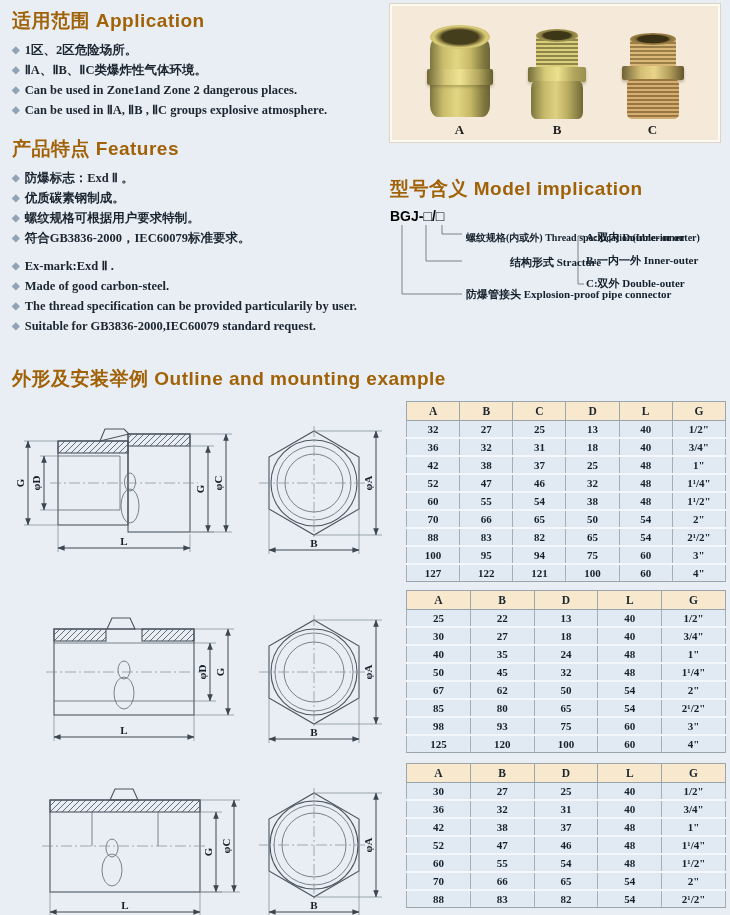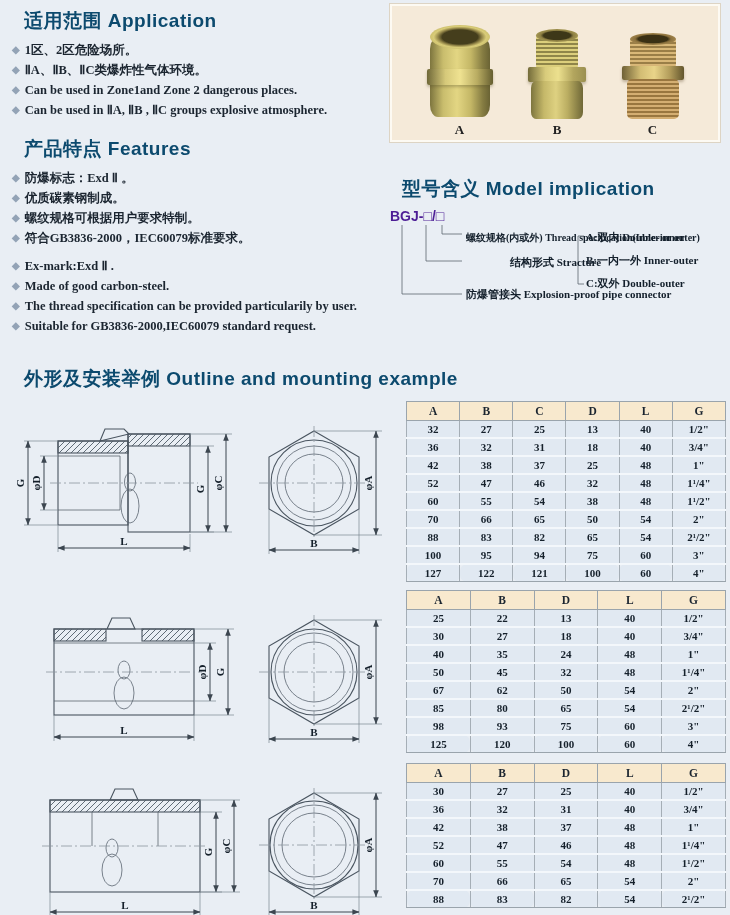--- a/index.html
+++ b/index.html
@@ -2,21 +2,21 @@
 <html><head>
 <meta charset="utf-8">
 <style>
   html,body{margin:0;padding:0;}
   body{width:730px;height:915px;background:#e9eef4;overflow:hidden;
        font-family:"Liberation Serif",serif;color:#1b2530;}
   .page{width:730px;height:915px;box-sizing:border-box;padding:4px 4px 0 12px;position:relative;}
 
   
   .sec-title{font-family:"Liberation Sans",sans-serif;font-weight:bold;
-             font-size:19px;color:#0c4a6e;margin:0 0 6px 12px;letter-spacing:.5px;}
+             font-size:19px;color:#a16207;margin:0 0 6px 0;letter-spacing:.5px;}
 
   
   ul.bullets{list-style:none;margin:0;padding:0;}
   ul.bullets li{font-size:12.5px;font-weight:bold;line-height:19px;white-space:nowrap;}
   .bullet{color:#93a3b6;font-size:10px;margin-right:5px;vertical-align:1px;}
   .gap8{height:8px;}
 
   
   .top-row{display:flex;}
   .col-left{flex:0 0 378px;padding-top:4px;}
@@ -57,21 +57,21 @@
      background:linear-gradient(90deg,#6f6136,#d3bd74 30%,#e9d489 52%,#b09a59 78%,#63562d);
      box-shadow:0 2px 3px rgba(90,70,40,.35);}
   .fitC .thrC2{position:absolute;top:46px;left:5px;width:52px;height:40px;border-radius:5px;
      background:repeating-linear-gradient(180deg,#99763f 0 2px,#d4ae72 2px 4px);}
 
   
   .model{margin-top:34px;}
   .model-diagram{position:relative;width:342px;height:102px;font-weight:bold;}
   .model-diagram .lines{position:absolute;left:0;top:0;}
   .md-code{position:absolute;left:0;top:0;font-family:"Liberation Sans",sans-serif;
-           font-size:14px;font-weight:bold;color:#4c1d95;}
+           font-size:14px;font-weight:bold;color:#000000;}
   .md-label{position:absolute;font-size:11px;white-space:nowrap;color:#14202c;}
   .md-thread{left:76px;top:23px;font-size:10px;}
   .md-struct{left:76px;top:47px;padding-left:44px;}
   .md-opt1{left:196px;top:22px;}
   .md-opt2{left:196px;top:45px;}
   .md-opt3{left:196px;top:68px;}
   .md-conn{left:76px;top:79px;}
 
   
   .outline-title{margin-top:30px;}

